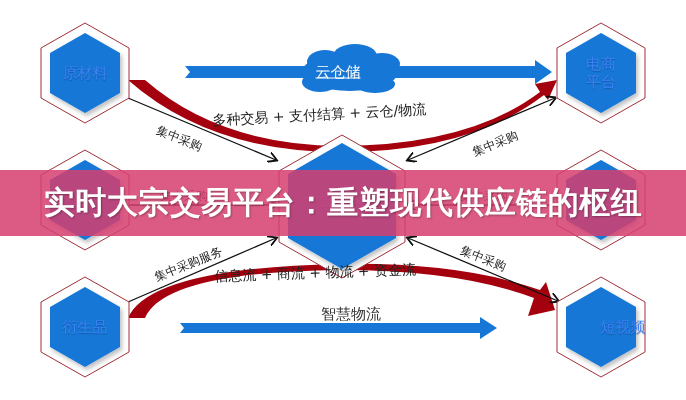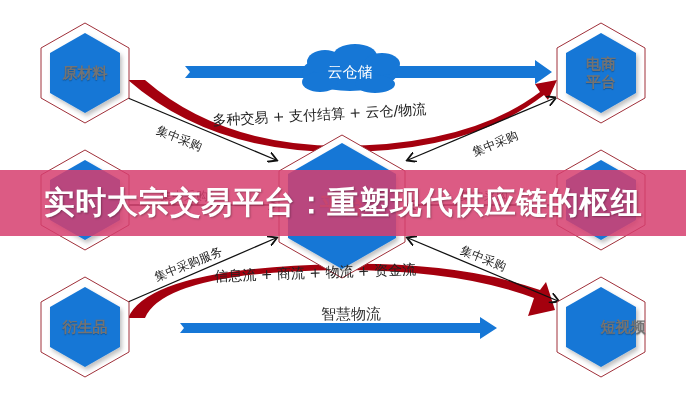--- a/index.html
+++ b/index.html
@@ -3,21 +3,21 @@
   <meta charset="utf-8">
   <style>
     html, body { margin: 0; padding: 0; }
     body {
       width: 686px; height: 400px; position: relative; overflow: hidden;
       background: #ffffff;
       font-family: "DejaVu Sans", "Liberation Sans", sans-serif;
     }
     svg.diagram { position: absolute; left: 0; top: 0; }
     .node-label {
-      position: absolute; color: #737373; font-weight: bold;
+      position: absolute; color: #3b82f6; font-weight: normal;
       text-align: center; line-height: 1.2; font-size: 15px;
       text-shadow: 0 1px 1px rgba(0,0,0,0.25);
       transform: translate(-50%, -50%);
       white-space: nowrap;
     }
     .center-label { font-size: 22px; line-height: 1.25; }
     .flow-label {
       position: absolute; color: #222; font-size: 13px; white-space: nowrap;
       transform-origin: left top;
     }
@@ -124,21 +124,21 @@
 <div class="node-label" style="left:601px; top:73px;">
   <div>电商</div>
   <div>平台</div>
 </div>
 <div class="node-label" style="left:85px; top:327px;">衍生品</div>
 <div class="node-label" style="left:601px; top:327px;margin-left:22px;">短视频</div>
 <div class="node-label center-label" style="left:342px; top:206px;">
   <div>平台</div>
 </div>
 
-<div class="cloud-label" style="left:350px; top:72px;">云仓储</div>
+<div class="cloud-label" style="left:338px; top:72px;text-decoration:underline;">云仓储</div>
 <div class="bottom-label" style="left:340px; top:314px;margin-left:11px;">智慧物流</div>
 
 <div class="flow-label" style="left:212px; top:112px; font-size:14px; transform: rotate(-3deg);">多种交易 + 支付结算 + 云仓/物流</div>
 <div class="flow-label" style="left:214px; top:268px; font-size:14px; transform: rotate(-2deg);">信息流 + 商流 + 物流 + 资金流</div>
 
 <div class="flow-label" style="left:160px; top:122px; font-size:12px; transform: rotate(22deg);">集中采购</div>
 <div class="flow-label" style="left:470px; top:145px; font-size:12px; transform: rotate(-22deg);">集中采购</div>
 <div class="flow-label" style="left:152px; top:270px; font-size:12px; transform: rotate(-22deg);">集中采购服务</div>
 <div class="flow-label" style="left:464px; top:242px; font-size:12px; transform: rotate(22deg);">集中采购</div>
 <div class="flow-label" style="left:160px; top:188px; font-size:12px;">集中采购</div>

